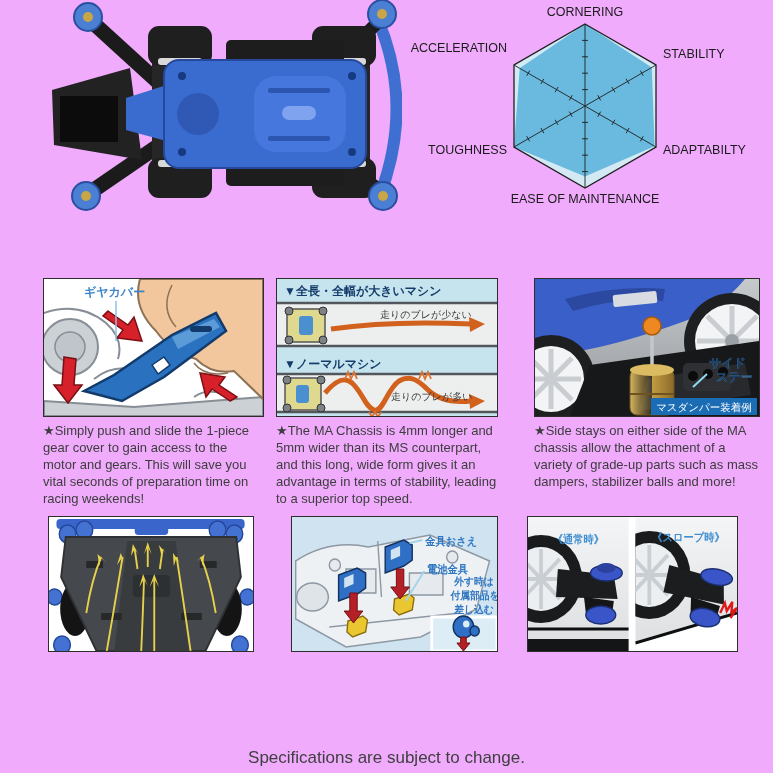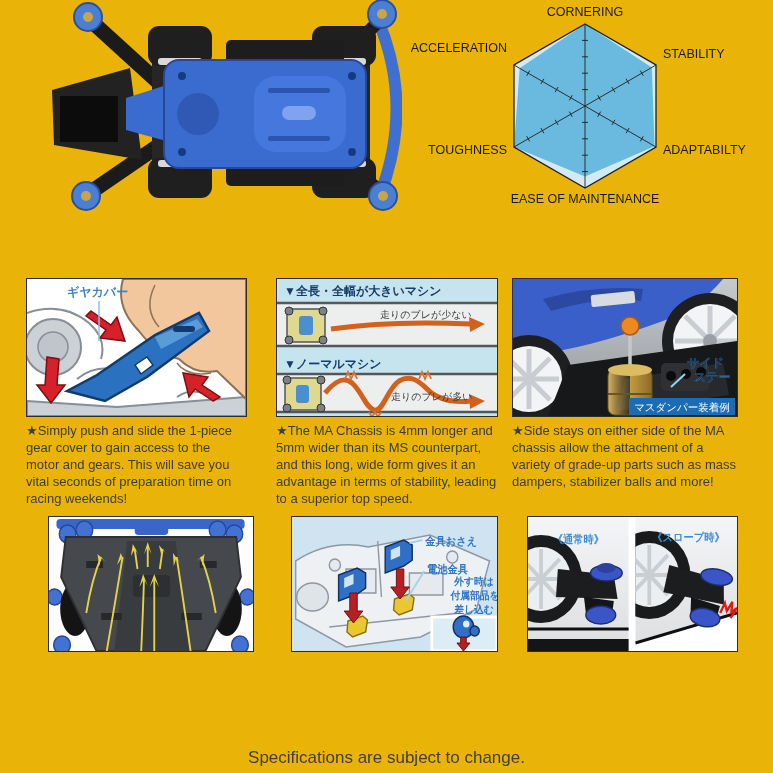--- a/index.html
+++ b/index.html
@@ -1,25 +1,25 @@
 <!DOCTYPE html>
 <html><head>
 <meta charset="utf-8">
 <style>
   html,body{margin:0;padding:0;background:#fff;}
-  .page{position:relative;width:773px;height:773px;background:#eab308;overflow:hidden;
+  .page{position:relative;width:773px;height:773px;background:#f0abfc;overflow:hidden;
         font-family:"Liberation Sans", sans-serif;color:#3b3b3b;}
   
   .hero{position:absolute;left:30px;top:0;width:372px;height:230px;}
   .radar{position:absolute;left:405px;top:2px;width:368px;height:222px;}
   
   .cell{position:absolute;}
-  #cell0{left:26px;top:278px;width:221px}
+  #cell0{left:43px;top:278px;width:221px}
   #cell1{left:276px;top:278px;width:222px}
-  #cell2{left:512px;top:278px;width:226px}
+  #cell2{left:534px;top:278px;width:226px}
   #cell3{left:33px;top:516px;width:221px}
   #cell4{left:276px;top:516px;width:222px}
   #cell5{left:512px;top:516px;width:226px}
   .imgbox{border:1px solid #2d2d2d;height:139px;box-sizing:border-box;overflow:hidden;background:#fff;}
   .row2 .imgbox{height:136px;margin-left:15px;}
   .imgbox svg{display:block;width:100%;height:100%;}
   .caption{margin:5px 0 0 0;font-size:13px;line-height:17px;color:#3d3d3d;}
   .footer{position:absolute;left:0;top:748px;width:100%;text-align:center;
           font-size:17px;color:#3f3f3f;}
   figure{margin:0;padding:0;}

